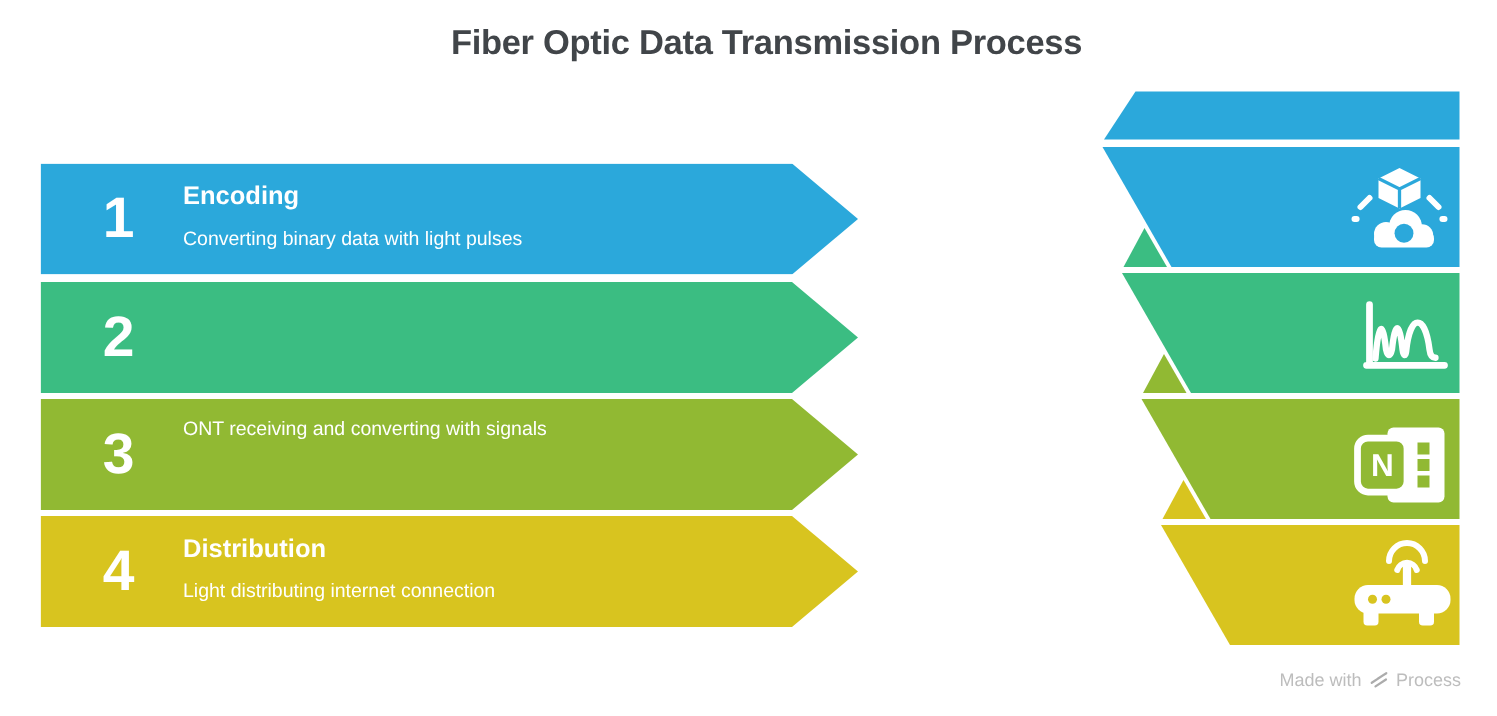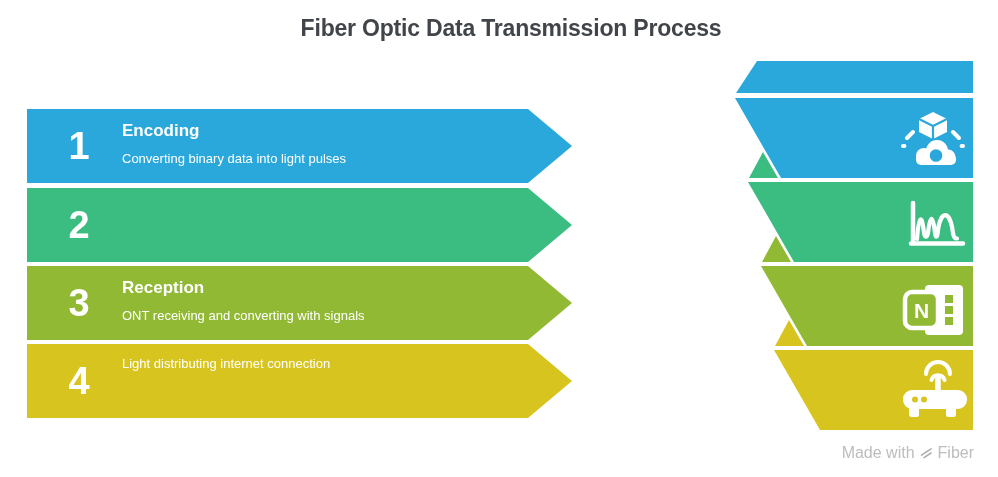--- a/index.html
+++ b/index.html
@@ -23,53 +23,53 @@
     display:flex; align-items:center; justify-content:center;
     font-size:38px; font-weight:bold;
   }
   .arrow .texts { position:absolute; left:95px; top:12px; width:390px; }
   .arrow .step-title { font-size:17px; font-weight:bold; line-height:20px; margin-bottom:10px; }
   .arrow .step-desc  { font-size:13px; line-height:15px; font-weight:normal; }
   .ribbon { position:absolute; left:0; top:0; }
   .footer {
     position:absolute; top:445px; right:24px; height:16px;
     display:flex; align-items:center; gap:5px;
-    font-size:16px; color:#BDBDBD;
+    font-size:12px; color:#BDBDBD;
   }
 </style>
 </head>
 <body>
 
 <div class="stage">
 
   <h1 class="page-title">Fiber Optic Data Transmission Process</h1>
 
   <div class="arrow" style="top: 109px; background-color: rgb(43, 168, 219);">
     <div class="num">1</div>
     <div class="texts">
       <div class="step-title">Encoding</div>
-      <div class="step-desc">Converting binary data into light pulses</div>
+      <div class="step-desc">Converting binary data with light pulses</div>
     </div>
   </div>
 
   <div class="arrow" style="top: 188px; background-color: rgb(59, 189, 130);">
     <div class="num">2</div>
   </div>
 
   <div class="arrow" style="top: 266px; background-color: rgb(145, 185, 51);">
     <div class="num">3</div>
     <div class="texts">
-      <div class="step-title">Reception</div>
       <div class="step-desc">ONT receiving and converting with signals</div>
     </div>
   </div>
 
   <div class="arrow" style="top: 344px; background-color: rgb(216, 196, 31);">
     <div class="num">4</div>
     <div class="texts">
+      <div class="step-title">Distribution</div>
       <div class="step-desc">Light distributing internet connection</div>
     </div>
   </div>
 
   <svg class="ribbon" width="998" height="477" viewBox="0 0 998 477">
 
     <polygon points="757,61 973,61 973,93 736,93" fill="#2BA8DB"></polygon>
     <polygon points="735,98 973,98 973,178 781,178" fill="#2BA8DB"></polygon>
 
     <polygon points="749,178 778,178 763,152" fill="#3BBD82"></polygon>
@@ -119,16 +119,16 @@
       <circle cx="-20" cy="8.5" r="3" fill="#D8C41F"></circle>
       <circle cx="-11" cy="8.5" r="3" fill="#D8C41F"></circle>
     </g>
   </svg>
 
   <div class="footer">
     <span>Made with</span>
     <svg width="13" height="13" viewBox="0 0 13 13">
       <path d="M1.5,8.2 L8.5,3.6 M4,10.6 L11,6 M5.5,5.4 L11.2,1.8" stroke="#ACACAC" stroke-width="1.5" stroke-linecap="round" fill="none"></path>
     </svg>
-    <span>Fiber</span>
+    <span>Process</span>
   </div>
 
 </div>
 
 </body></html>

